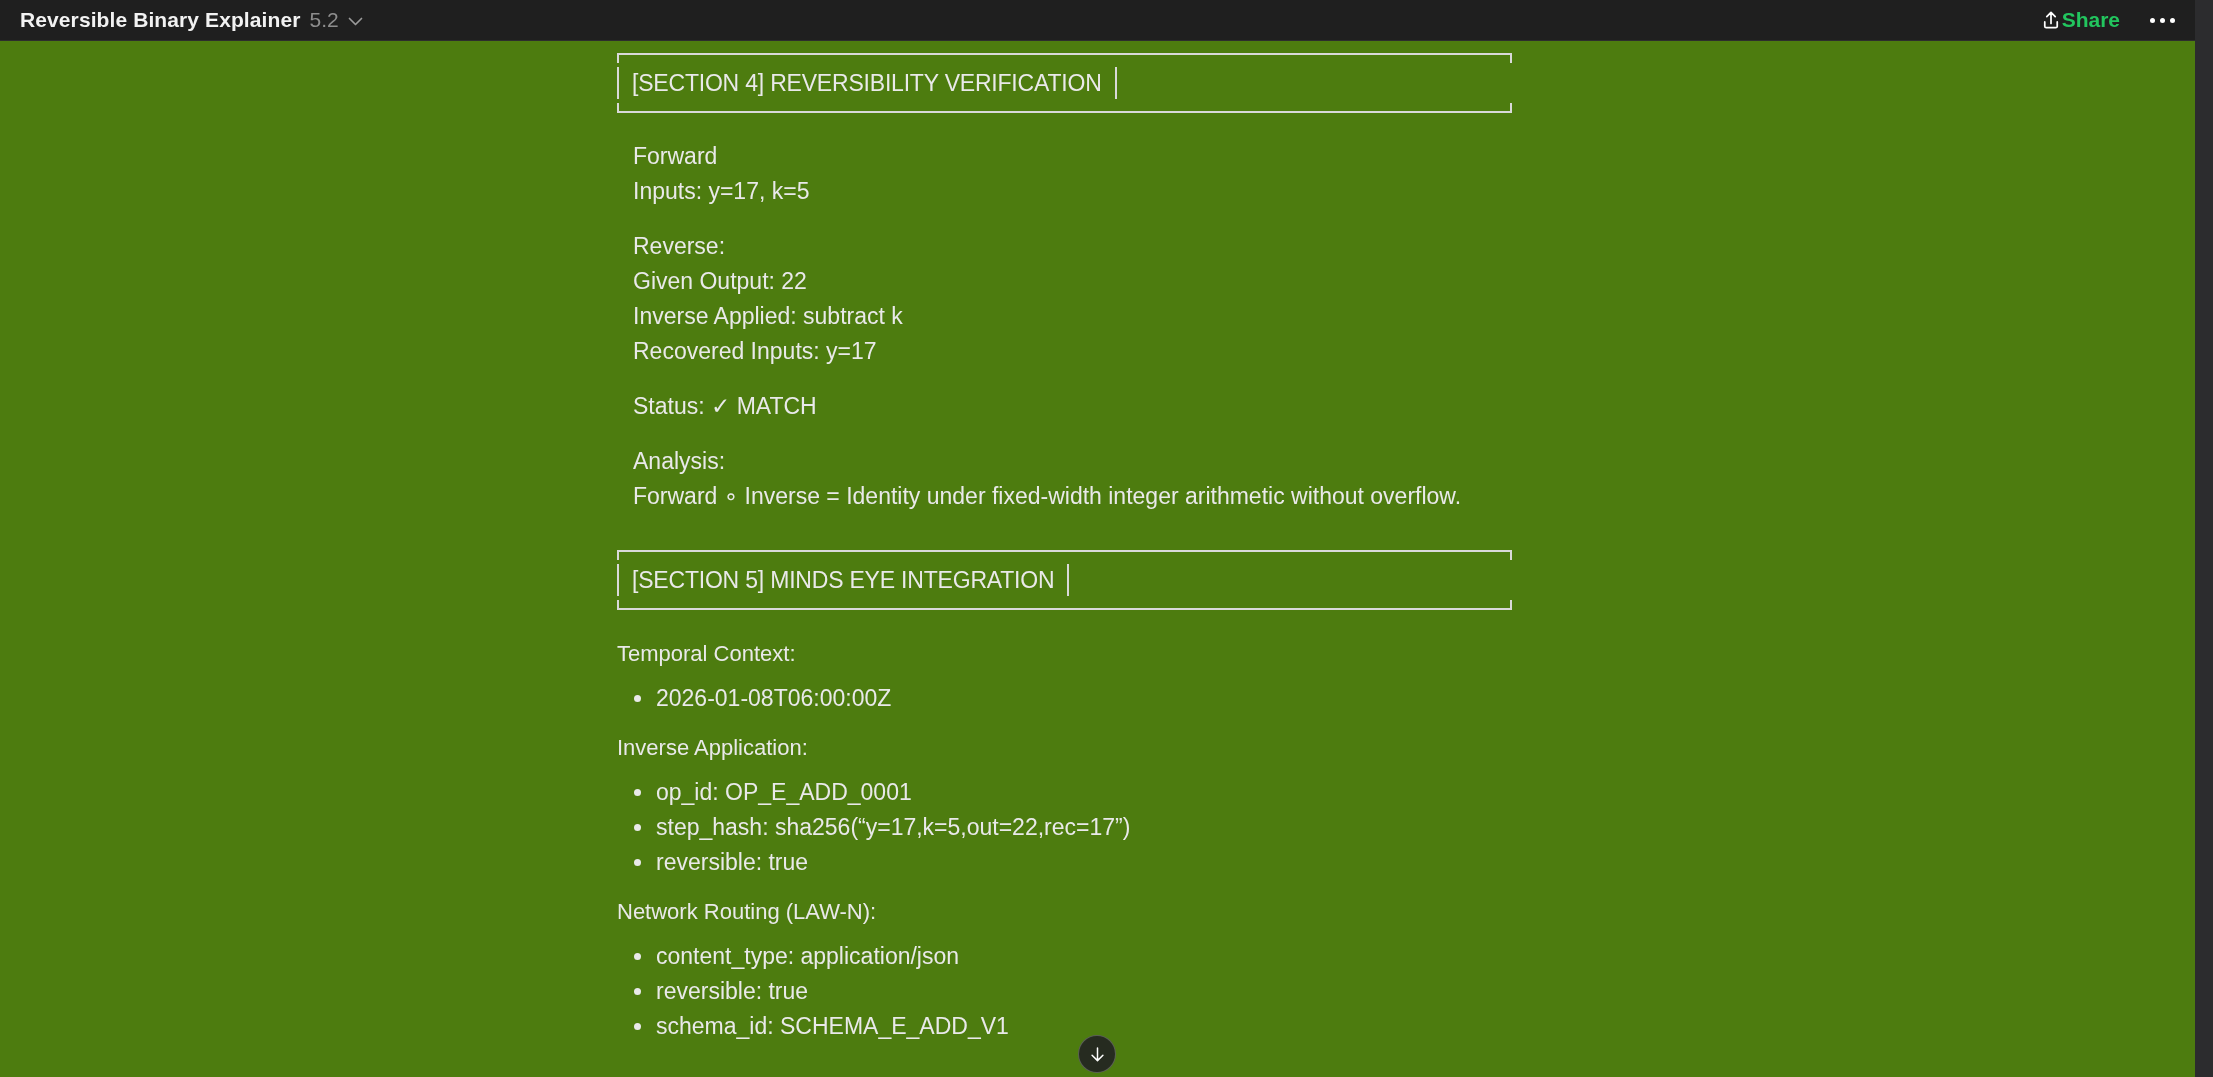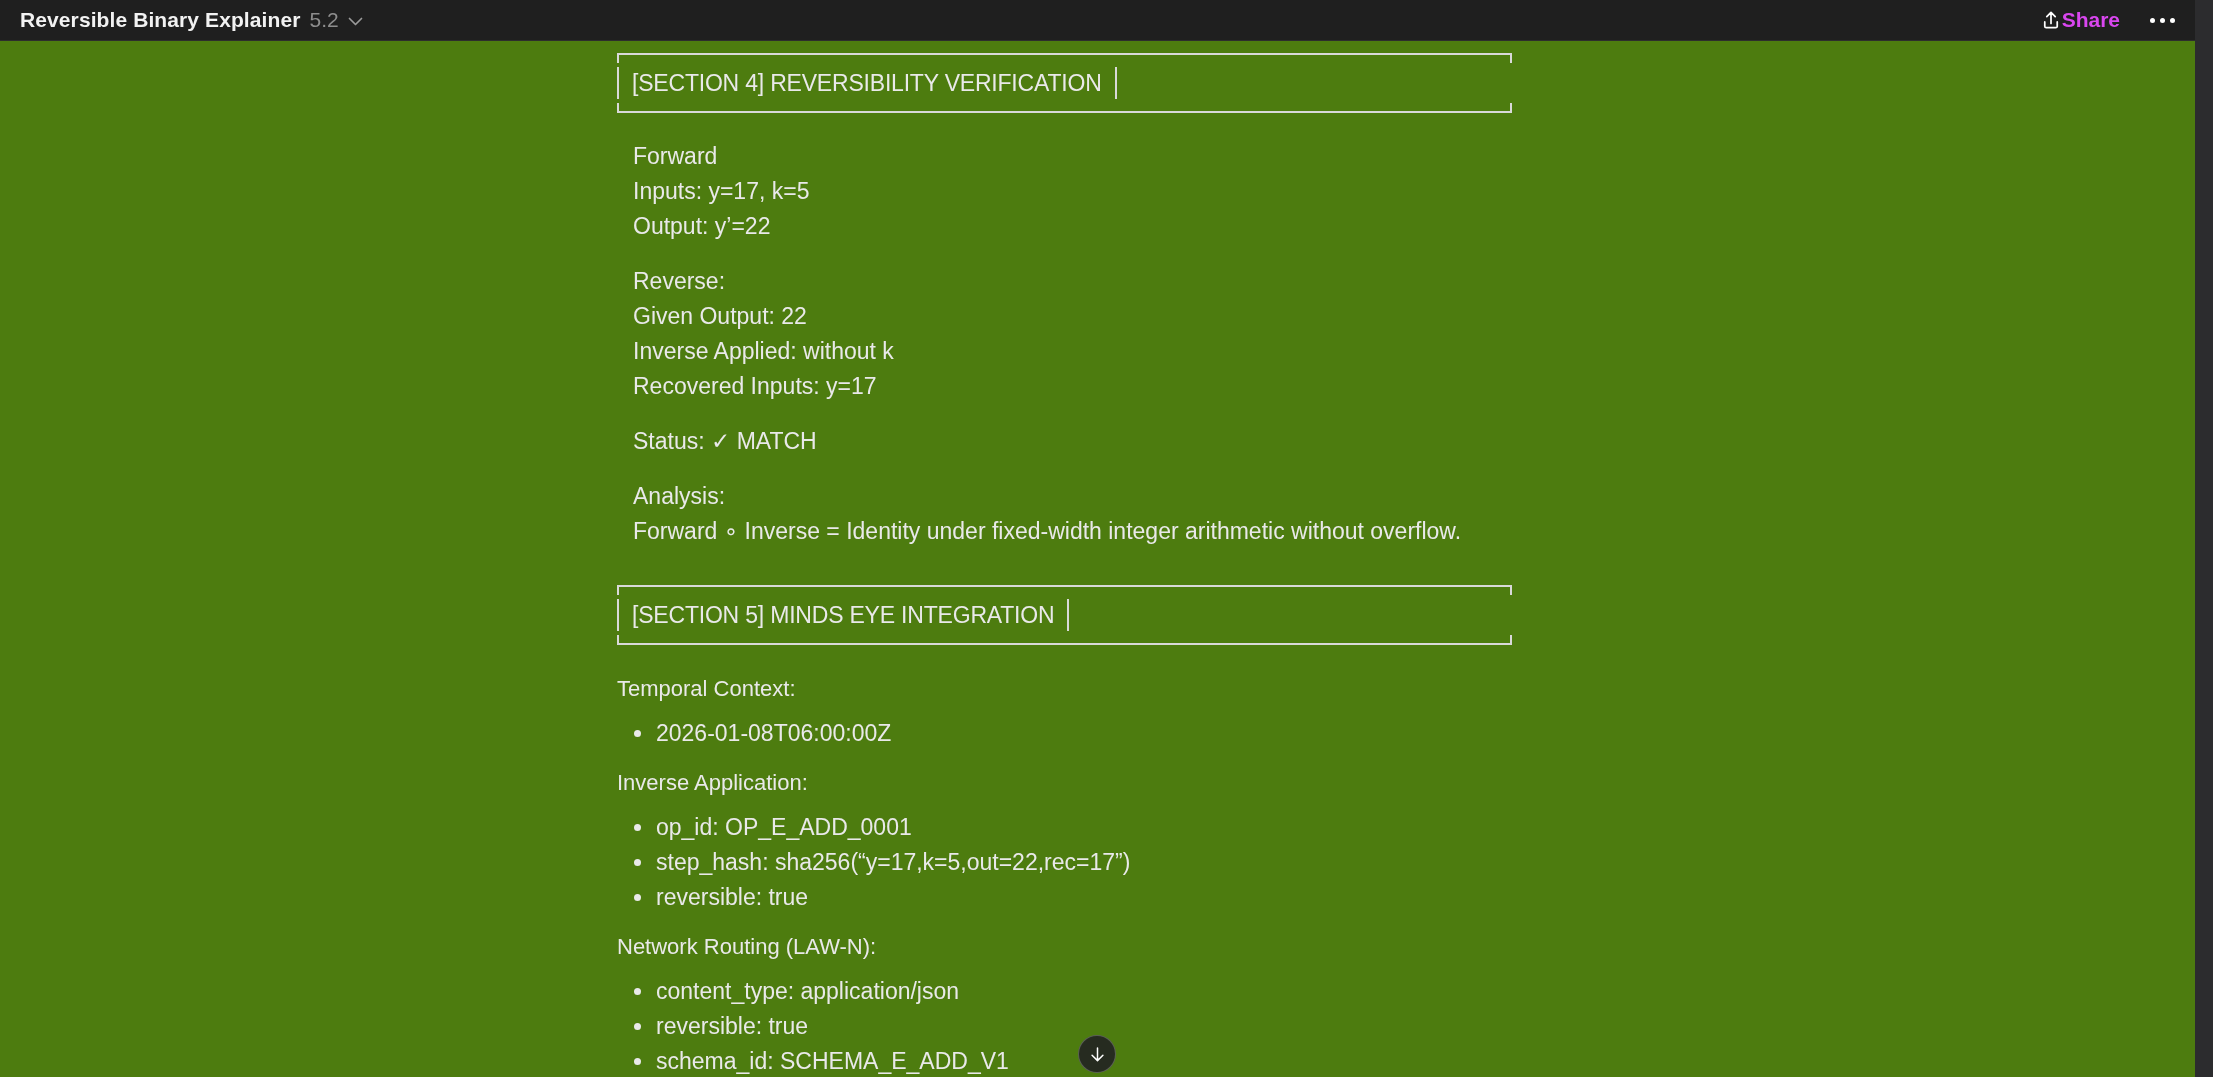--- a/index.html
+++ b/index.html
@@ -24,21 +24,21 @@
     box-sizing: border-box;
   }
   .title-group { display: flex; align-items: center; gap: 9px; cursor: pointer; }
   .doc-title { font-size: 21px; font-weight: 600; color: #f2f2f2; letter-spacing: .1px; }
   .doc-version { font-size: 21px; font-weight: 400; color: #8d8d8d; }
   .chev { margin-top: 3px; }
   .header-actions { margin-left: auto; display: flex; align-items: center; gap: 28px; }
   .share-btn {
     display: flex; align-items: center; gap: 0;
     background: none; border: none; padding: 0;
-    color: #d946ef; font-family: inherit;
+    color: #22c55e; font-family: inherit;
     font-size: 21px; font-weight: 600; cursor: pointer;
   }
   .more-btn {
     display: flex; align-items: center; gap: 5px;
     background: none; border: none; padding: 4px 2px; cursor: pointer;
   }
   .more-btn .dot { width: 5px; height: 5px; border-radius: 50%; background: #ffffff; display: block; }
 
   
   .canvas {
@@ -124,27 +124,26 @@
           <span class="vbar"></span>
           <span class="secbox-heading">[SECTION 4] REVERSIBILITY VERIFICATION</span>
           <span class="vbar"></span>
         </div>
         <div class="secbox-bot"></div>
       </div>
 
       <p class="doc-p">
         <span class="ln">Forward</span>
         <span class="ln">Inputs: y=17, k=5</span>
-        <span class="ln">Output: y’=22</span>
       </p>
 
       <p class="doc-p">
         <span class="ln">Reverse:</span>
         <span class="ln">Given Output: 22</span>
-        <span class="ln">Inverse Applied: without k</span>
+        <span class="ln">Inverse Applied: subtract k</span>
         <span class="ln">Recovered Inputs: y=17</span>
       </p>
 
       <p class="doc-p">
         <span class="ln">Status: ✓ MATCH</span>
       </p>
 
       <p class="doc-p">
         <span class="ln">Analysis:</span>
         <span class="ln">Forward ∘ Inverse = Identity under fixed-width integer arithmetic without overflow.</span>

